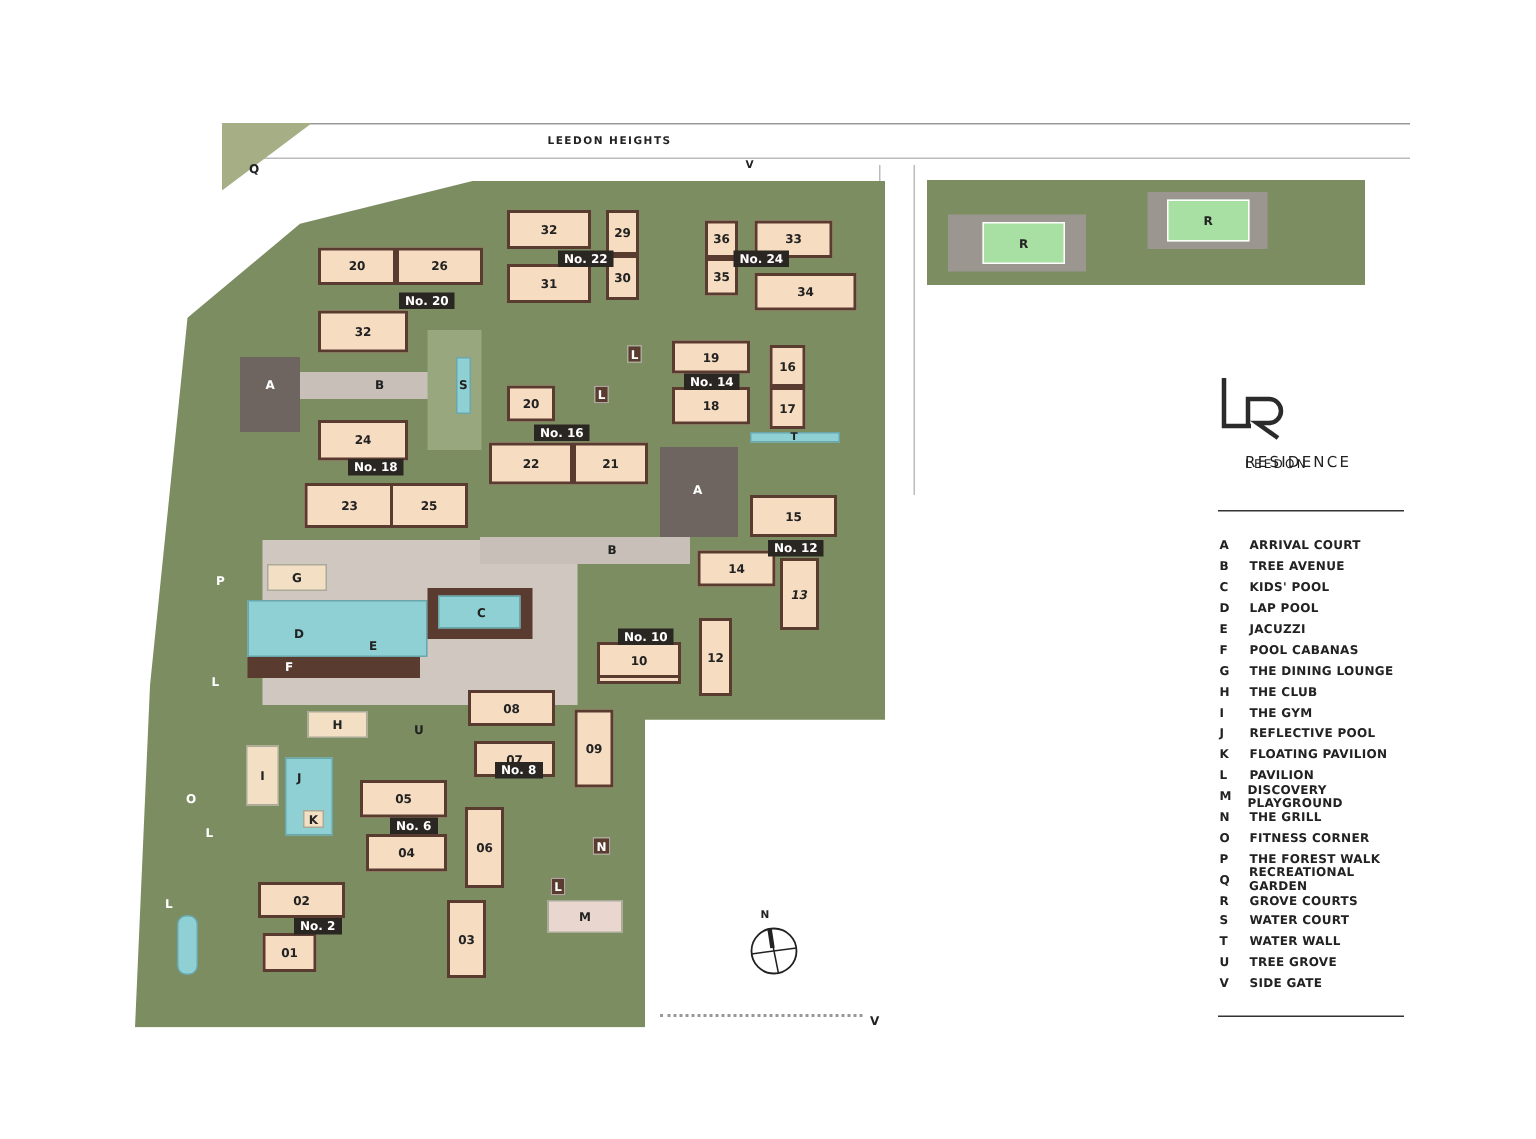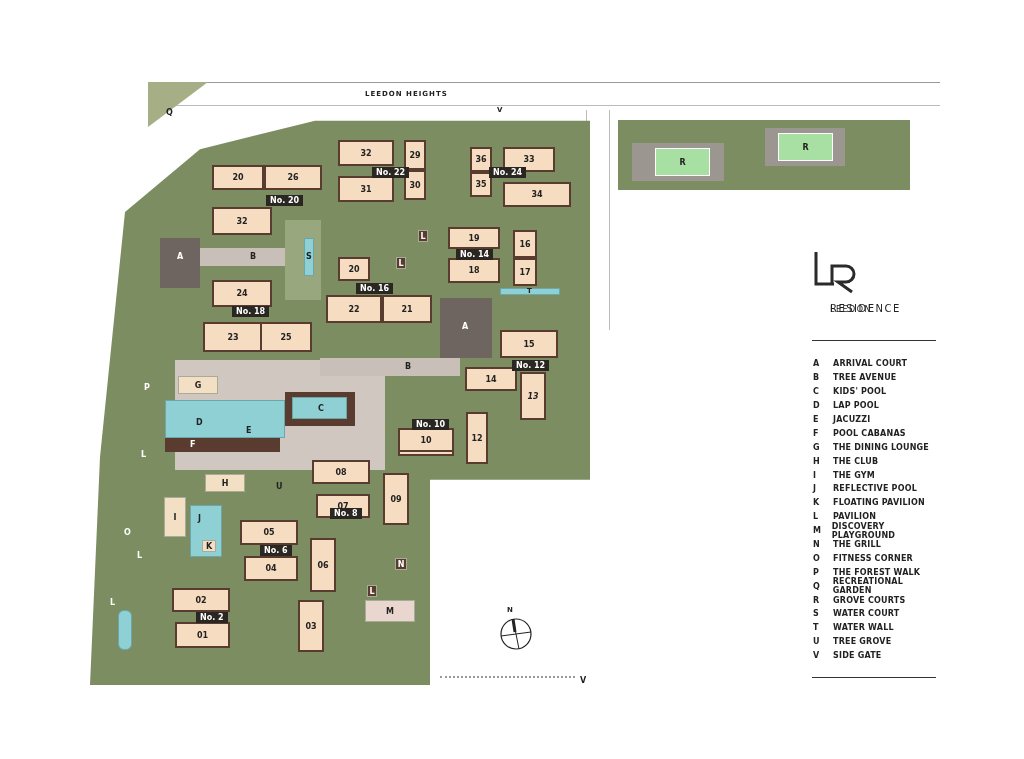--- a/index.html
+++ b/index.html
@@ -128,21 +128,21 @@
 <div class="bldg" style="left:316px;top:494px;width:54px;height:24px;">07</div>
 <div class="bldg" style="left:383px;top:473px;width:26px;height:52px;">09</div>
 <div class="blk" style="left:330px;top:508px;">No. 8</div>
 
 <div class="bldg" style="left:240px;top:520px;width:58px;height:25px;">05</div>
 <div class="bldg" style="left:244px;top:556px;width:54px;height:25px;">04</div>
 <div class="bldg" style="left:310px;top:538px;width:26px;height:54px;">06</div>
 <div class="blk" style="left:260px;top:545px;">No. 6</div>
 
 <div class="bldg" style="left:172px;top:588px;width:58px;height:24px;">02</div>
-<div class="bldg" style="left:175px;top:622px;width:55px;height:26px;">01</div>
+<div class="bldg" style="left:175px;top:622px;width:36px;height:26px;">01</div>
 <div class="bldg" style="left:254px;top:600px;width:26px;height:52px;margin-left:44px;">03</div>
 <div class="blk" style="left:196px;top:612px;">No. 2</div>
 
 <div class="abs" style="left:618px;top:120px;width:292px;height:70px;background:#7d8d62;"></div>
 <div class="paved" style="left:632px;top:143px;width:92px;height:38px;background:#9c9690;"></div>
 <div class="court" style="left:655px;top:148px;width:55px;height:28px;">R</div>
 <div class="paved" style="left:765px;top:128px;width:80px;height:38px;background:#9c9690;"></div>
 <div class="court" style="left:778px;top:133px;width:55px;height:28px;">R</div>
 
 <svg class="abs" style="left:496px;top:612px;" width="40" height="40" viewBox="0 0 40 40">

